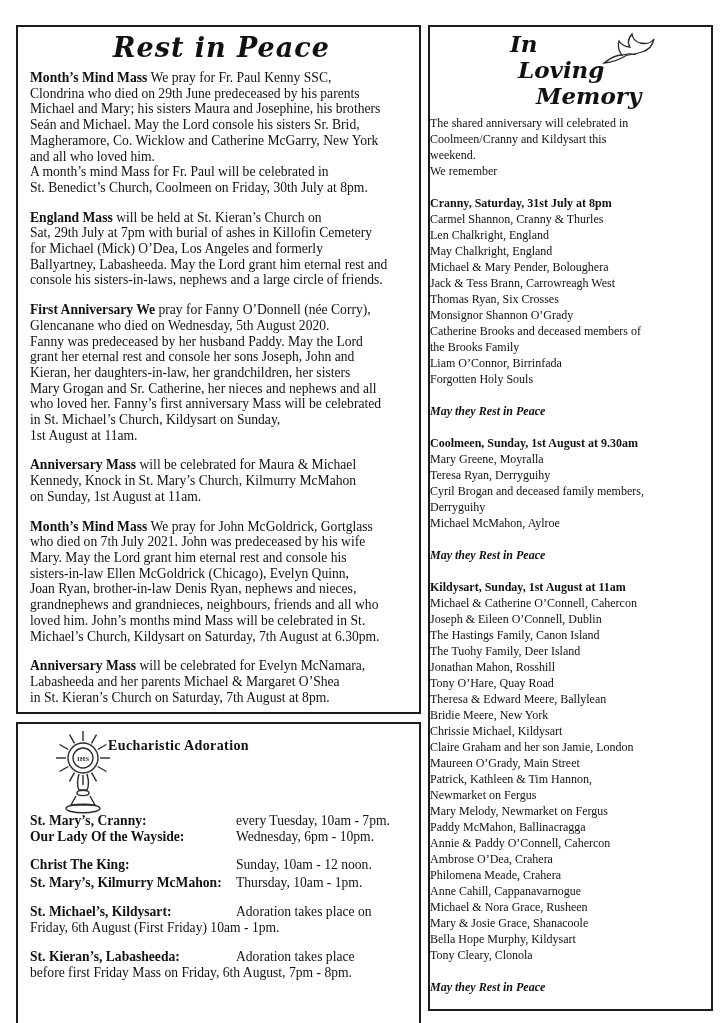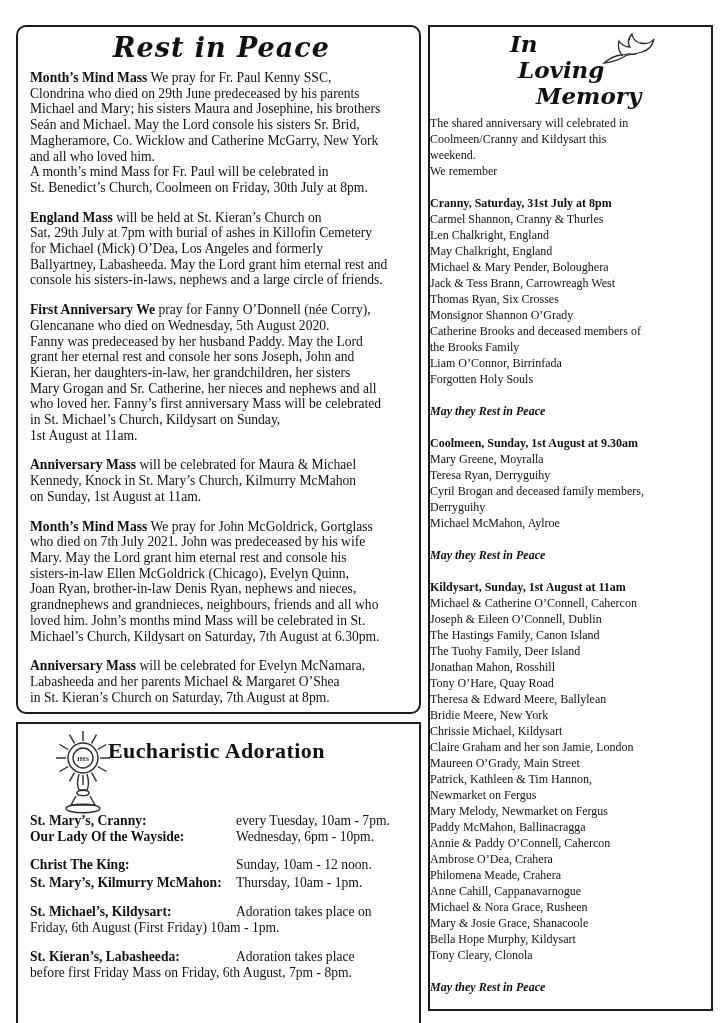--- a/index.html
+++ b/index.html
@@ -1,30 +1,30 @@
 <!DOCTYPE html>
 <html><head>
 <meta charset="utf-8">
 <style>
   html,body { margin:0; padding:0; background:#fff; }
   body { width:723px; height:1023px; font-family:"Liberation Serif", serif; color:#111; }
   .page { position:relative; width:723px; height:1023px; background:#fff; overflow:hidden; }
   .box { position:absolute; border:2px solid #1c1c1c; background:#fff; box-sizing:border-box; }
 
   
-  .box-rip { left:16px; top:25px; width:405px; height:689px; padding:3px 6px 0 12px; overflow:hidden;border-radius:10px; }
+  .box-rip { left:16px; top:25px; width:405px; height:689px; padding:3px 6px 0 12px; overflow:hidden; }
   .rip-title { font-family:"DejaVu Serif", serif; font-style:italic; font-weight:bold;
                font-size:27px; text-align:center; margin:2px 0 7px; letter-spacing:1px; }
   .para { font-size:13.6px; line-height:15.7px; margin:0 0 14px; white-space:pre-line; }
   .para b { font-weight:bold; }
 
   
   .box-euch { left:16px; top:722px; width:405px; height:328px; }
   .euch-icon { position:absolute; left:26px; top:6px; }
-  .euch-title { position:absolute; left:90px; top:14px; font-size:22px; font-weight:bold; letter-spacing:0.4px; }
+  .euch-title { position:absolute; left:90px; top:14px; font-size:14px; font-weight:bold; letter-spacing:0.4px; }
   .euch-rows { position:absolute; left:12px; top:89px; width:387px; font-size:13.6px; line-height:16px; }
   .erow { display:flex; }
   .elabel { font-weight:bold; flex:0 0 206px; }
   .evalue { flex:1; }
   .mb18 { } .mb12 { margin-bottom:12px; }
   .mb2  { margin-bottom:2px; }  .mb13 { margin-bottom:13px; }
   .econt { }
 
   
   .box-ilm { left:428px; top:25px; width:285px; height:986px; padding:4px 5px 0 0; overflow:hidden; }

